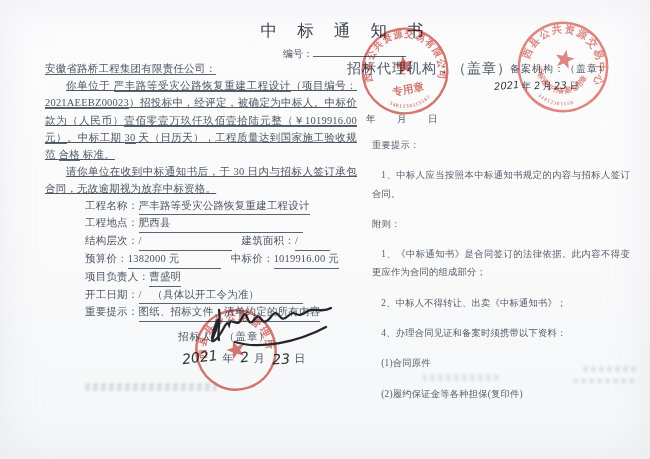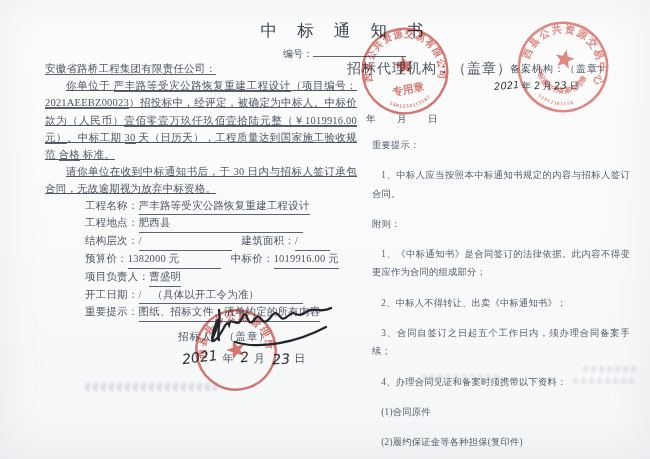--- a/index.html
+++ b/index.html
@@ -126,21 +126,20 @@
       </div>
     </div>
   </div>
 
   <div id="right-col" class="abs">
     <p class="sec">重要提示：</p>
     <p>1、中标人应当按照本中标通知书规定的内容与招标人签订合同。</p>
     <p class="sec">附则：</p>
     <p>1、《中标通知书》是合同签订的法律依据。此内容不得变更应作为合同的组成部分；</p>
     <p>2、中标人不得转让、出卖《中标通知书》；</p>
-    <p>3、合同自签订之日起五个工作日内，须办理合同备案手续；</p>
     <p>4、办理合同见证和备案时须携带以下资料：</p>
     <p>(1)合同原件</p>
     <p>(2)履约保证金等各种担保(复印件)</p>
   </div>
 
   <div id="bidder-label" class="abs">招标人：（盖章）</div>
   <div id="footer-date" class="abs">
     <span class="hand">2021</span>
     <span>年</span>
     <span class="hand">2</span>

